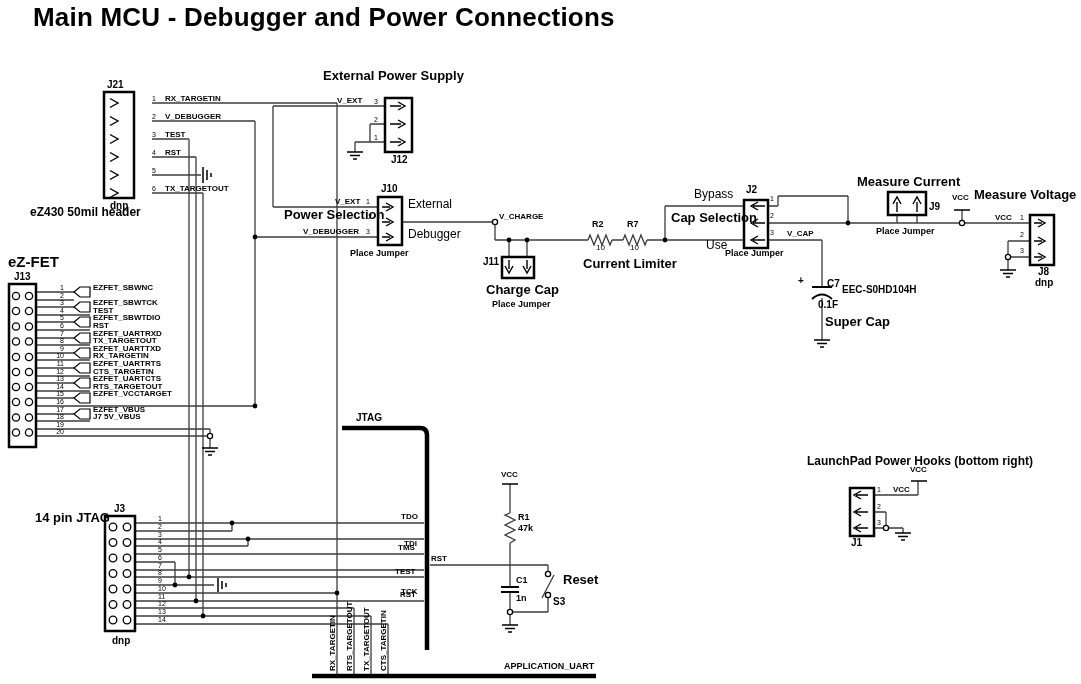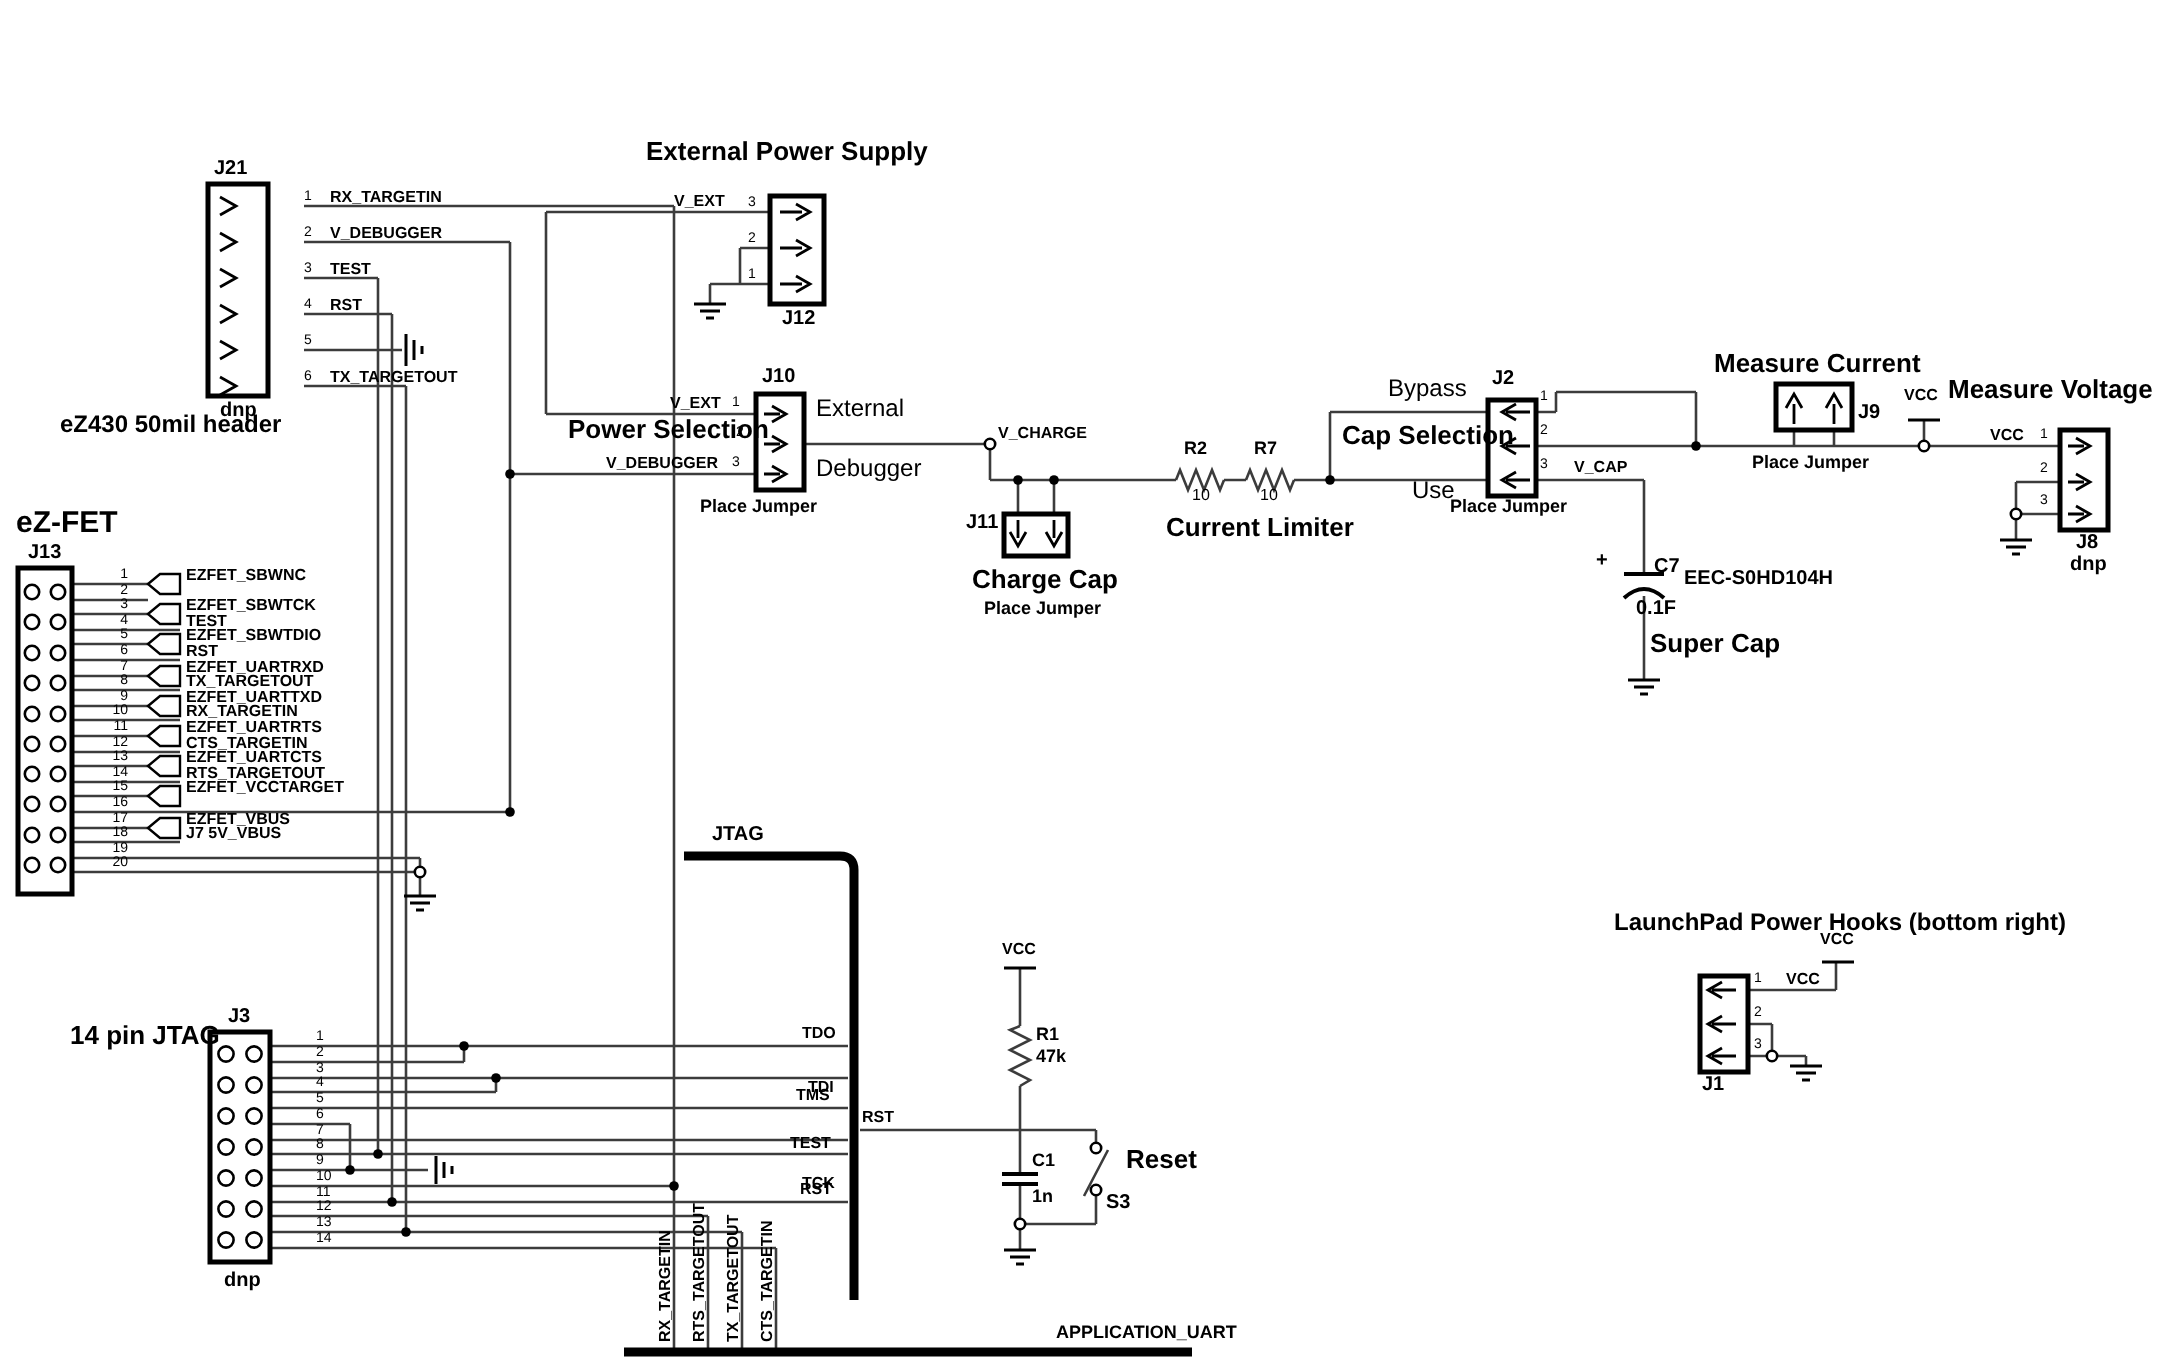--- a/index.html
+++ b/index.html
@@ -151,20 +151,21 @@
         <circle cx="962" cy="223" r="2.6"></circle>
     <circle cx="1008" cy="257" r="2.6"></circle>
         <circle cx="886" cy="528" r="2.6"></circle>
     <circle cx="510" cy="612" r="2.6"></circle>
         <circle cx="210" cy="436" r="2.6"></circle>
     <circle cx="548" cy="574" r="2.6"></circle>
         <circle cx="548" cy="595" r="2.6"></circle>
   </g>
 </svg>
 
+<div class="lb s26 b" style="left:33px;top:4px;">Main MCU - Debugger and Power Connections</div>
 
 <div class="lb s10 b" style="left:107px;top:80px;">J21</div>
 <div class="lb s7" style="left:152px;top:95px;">1</div>
 <div class="lb s7" style="left:152px;top:113px;">2</div>
 <div class="lb s7" style="left:152px;top:131px;">3</div>
 <div class="lb s7" style="left:152px;top:149px;">4</div>
 <div class="lb s7" style="left:152px;top:167px;">5</div>
 <div class="lb s7" style="left:152px;top:185px;">6</div>
 <div class="lb s8 b" style="left:165px;top:95px;">RX_TARGETIN</div>
 <div class="l lb s8 b" style="left:165px;top:113px;">V_DEBUGGER</div>
@@ -311,15 +312,15 @@
 <div class="lb s7" style="left:877px;top:486px;">1</div>
 <div class="lb s8 b" style="left:893px;top:486px;">VCC</div>
 <div class="lb s7" style="left:877px;top:503px;">2</div>
 <div class="lb s7" style="left:877px;top:519px;">3</div>
 <div class="lb s10 b" style="left:851px;top:538px;">J1</div>
 
 <div class="lb s8 b rot" style="left:329px;top:671px;">RX_TARGETIN</div>
 <div class="lb s8 b rot" style="left:346px;top:671px;">RTS_TARGETOUT</div>
 <div class="lb s8 b rot" style="left:363px;top:671px;">TX_TARGETOUT</div>
 <div class="lb s8 b rot" style="left:380px;top:671px;">CTS_TARGETIN</div>
-<div class="lb s9 b" style="left:528px;top:662px;text-align:right;">APPLICATION_UART</div>
+<div class="lb s9 b" style="left:504px;top:662px;text-align:right;">APPLICATION_UART</div>
 
 </div>
 
 </body></html>

